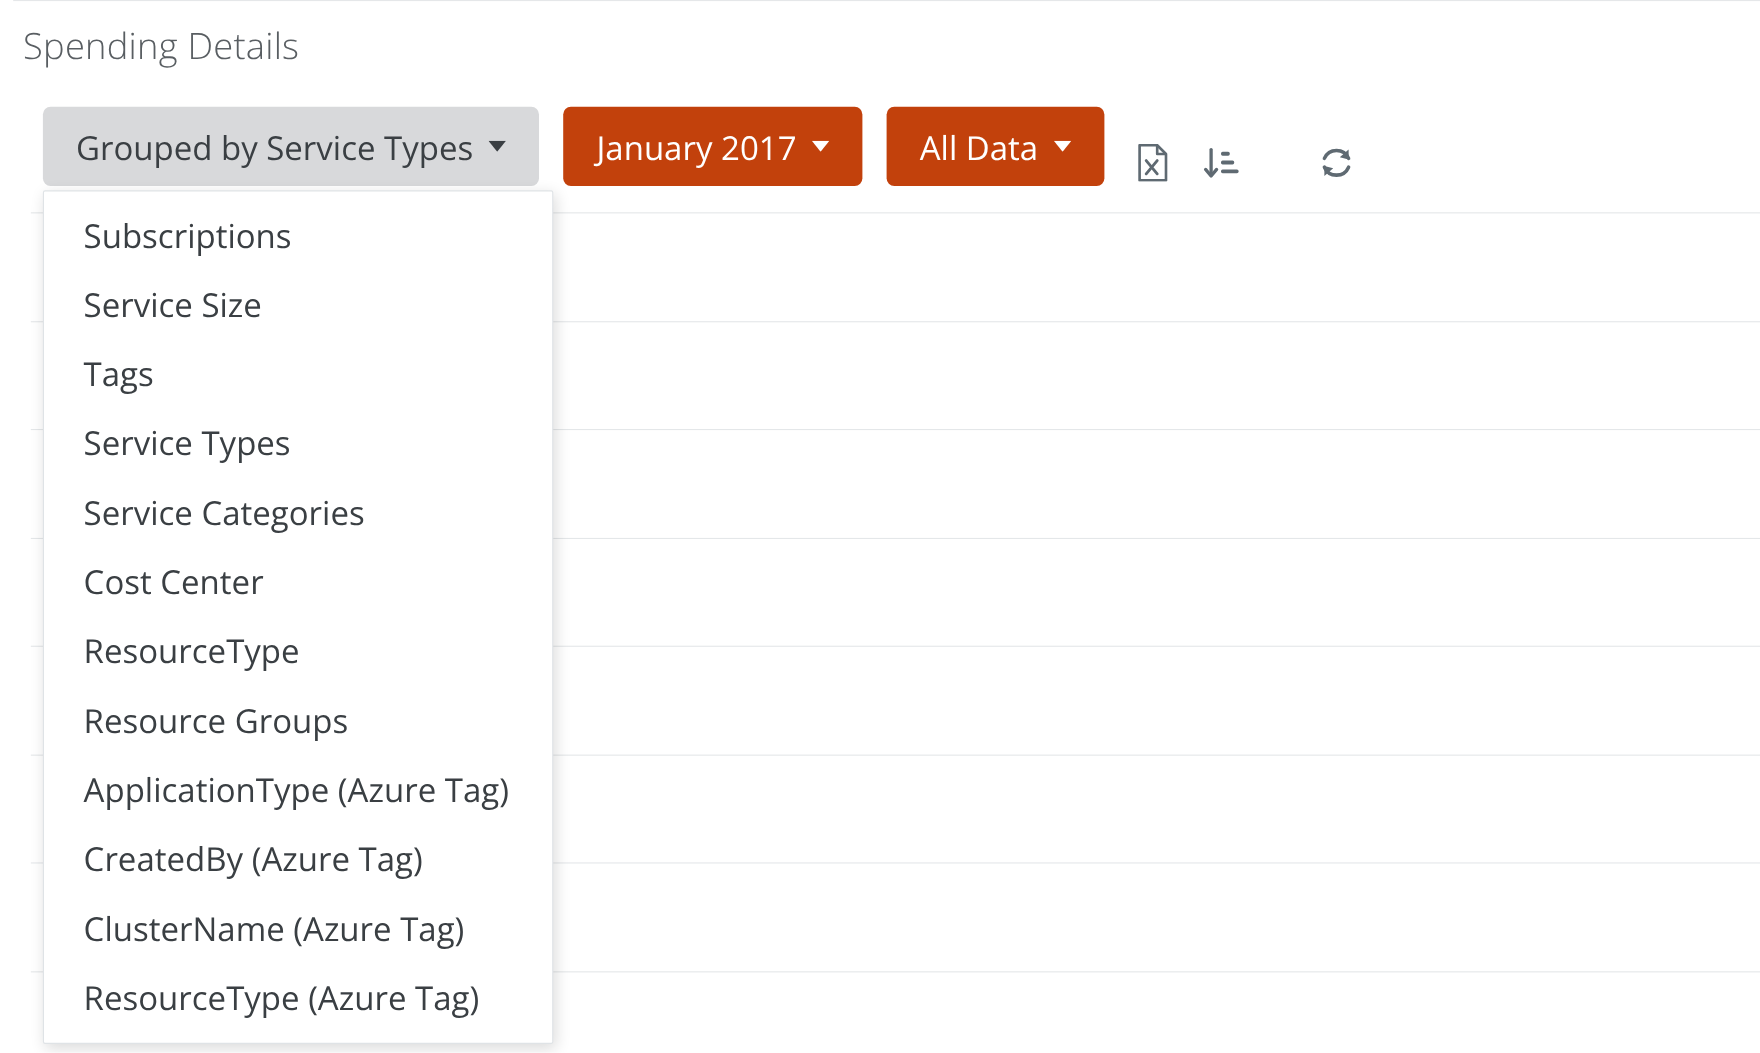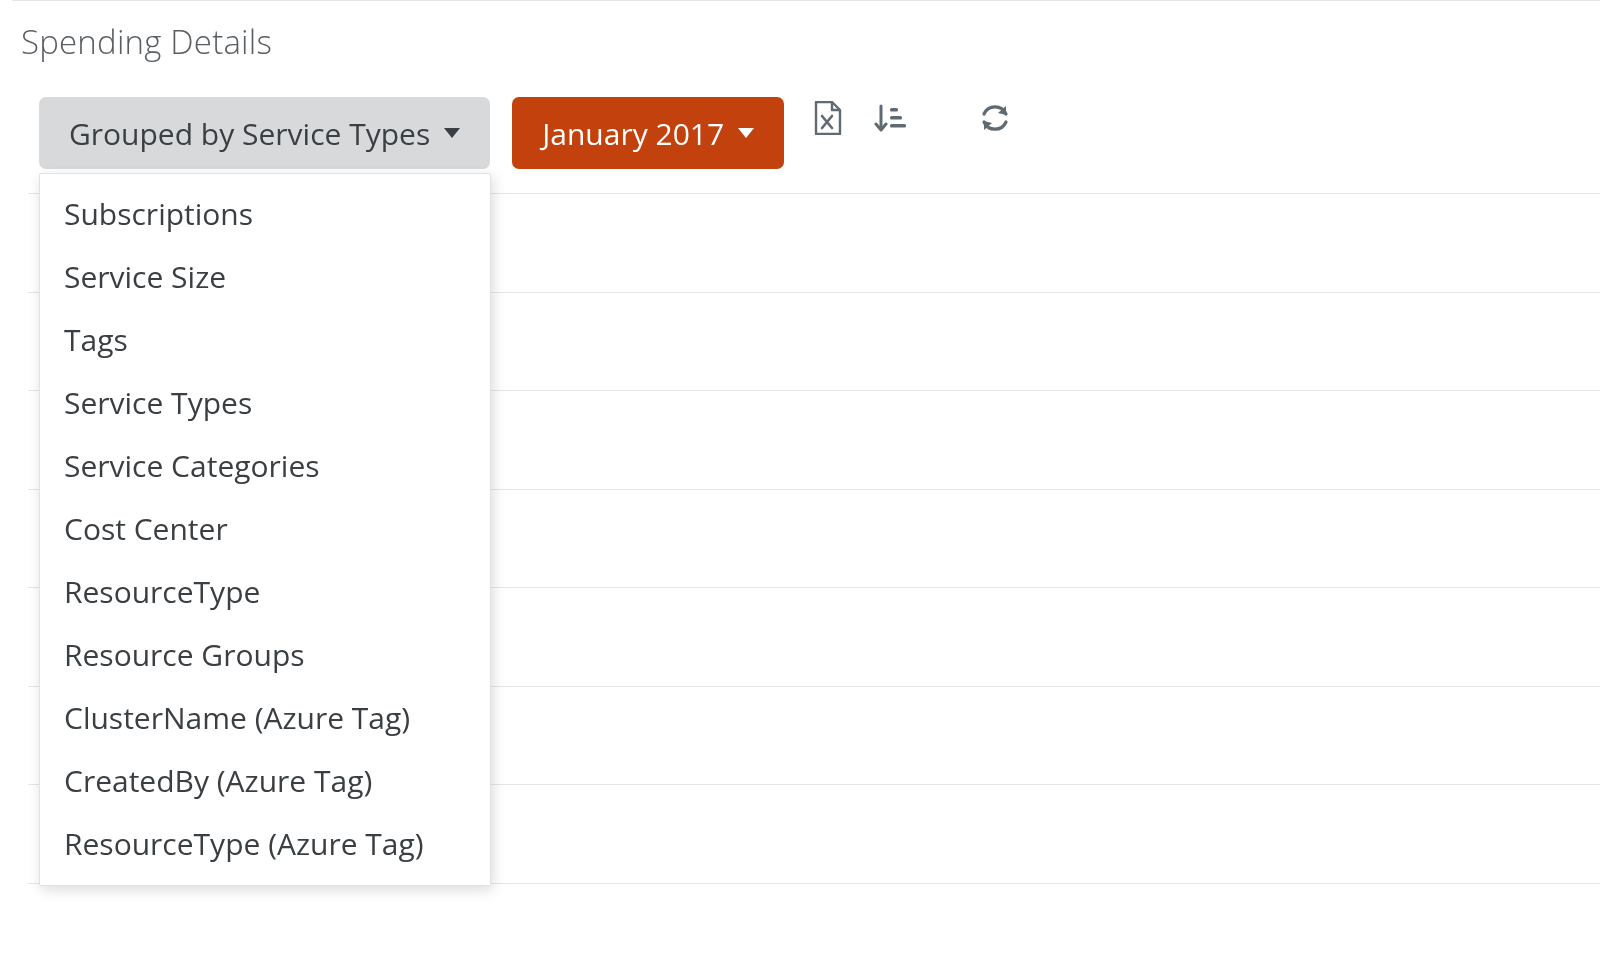--- a/index.html
+++ b/index.html
@@ -33,21 +33,21 @@
     font-weight: 300;
     color: #595e62;
     letter-spacing: 0.2px;
   }
   .toolbar {
     position: absolute;
     left: 27px;
     top: 96px;
     height: 72px;
     display: flex;
-    align-items: flex-start;
+    align-items: flex-end;
     gap: 22px;
     z-index: 20;
   }
   .btn {
     display: inline-flex;
     align-items: center;
     justify-content: center;
     height: 72px;
     padding: 0 30px;
     border-radius: 7px;
@@ -88,21 +88,21 @@
   .dropdown {
     position: absolute;
     left: 27px;
     top: 172px; 
     width: 450px;
     background: #ffffff;
     border: 1.5px solid #dfe3e6;
     border-radius: 2px;
     box-shadow: 2px 4px 14px rgba(0,0,0,0.14), 0 0 0 rgba(0,0,0,0);
     z-index: 30;
-    padding: 8px 0 10px 0;
+    padding: 8px 0 10px 12px;
   }
   .dropdown-item {
     font-size: 30px;
     color: #3a3f43;
     padding: 12px 24px 12px 24px;
     line-height: 1.3;
     cursor: pointer;
   }
 
   
@@ -159,20 +159,28 @@
 
       <div class="btn btn-blue">
         <span>January 2017</span>
         <span class="caret">
           <svg width="16" height="10" viewBox="0 0 16 10">
             <polygon points="0,0 16,0 8,10" fill="#ffffff"></polygon>
           </svg>
         </span>
       </div>
 
+      <div class="btn btn-blue">
+        <span>All Data</span>
+        <span class="caret">
+          <svg width="16" height="10" viewBox="0 0 16 10">
+            <polygon points="0,0 16,0 8,10" fill="#ffffff"></polygon>
+          </svg>
+        </span>
+      </div>
 
       <div class="icon-btn" title="Export">
         <svg width="30" height="34" viewBox="0 0 30 34">
           <path d="M4 1 H20 L28 9 V33 H4 Z" fill="none" stroke="#5f6a72" stroke-width="2.4" stroke-linejoin="round"></path>
           <path d="M20 1 V9 H28" fill="none" stroke="#5f6a72" stroke-width="2.4" stroke-linejoin="round"></path>
           <path d="M10 15 L20 27 M20 15 L10 27" stroke="#5f6a72" stroke-width="2.6" stroke-linecap="round"></path>
         </svg>
       </div>
 
       <div class="icon-btn" title="Sort">
@@ -210,19 +218,20 @@
 
     <div class="dropdown">
       <div class="dropdown-item">Subscriptions</div>
       <div class="dropdown-item">Service Size</div>
       <div class="dropdown-item">Tags</div>
       <div class="dropdown-item">Service Types</div>
       <div class="dropdown-item">Service Categories</div>
       <div class="dropdown-item">Cost Center</div>
       <div class="dropdown-item">ResourceType</div>
       <div class="dropdown-item">Resource Groups</div>
+      <div class="dropdown-item">ApplicationType (Azure Tag)</div>
+      <div class="dropdown-item">CreatedBy (Azure Tag)</div>
       <div class="dropdown-item">ClusterName (Azure Tag)</div>
-      <div class="dropdown-item">CreatedBy (Azure Tag)</div>
       <div class="dropdown-item">ResourceType (Azure Tag)</div>
     </div>
 
   </div>
 </div>
 
 </body></html>

